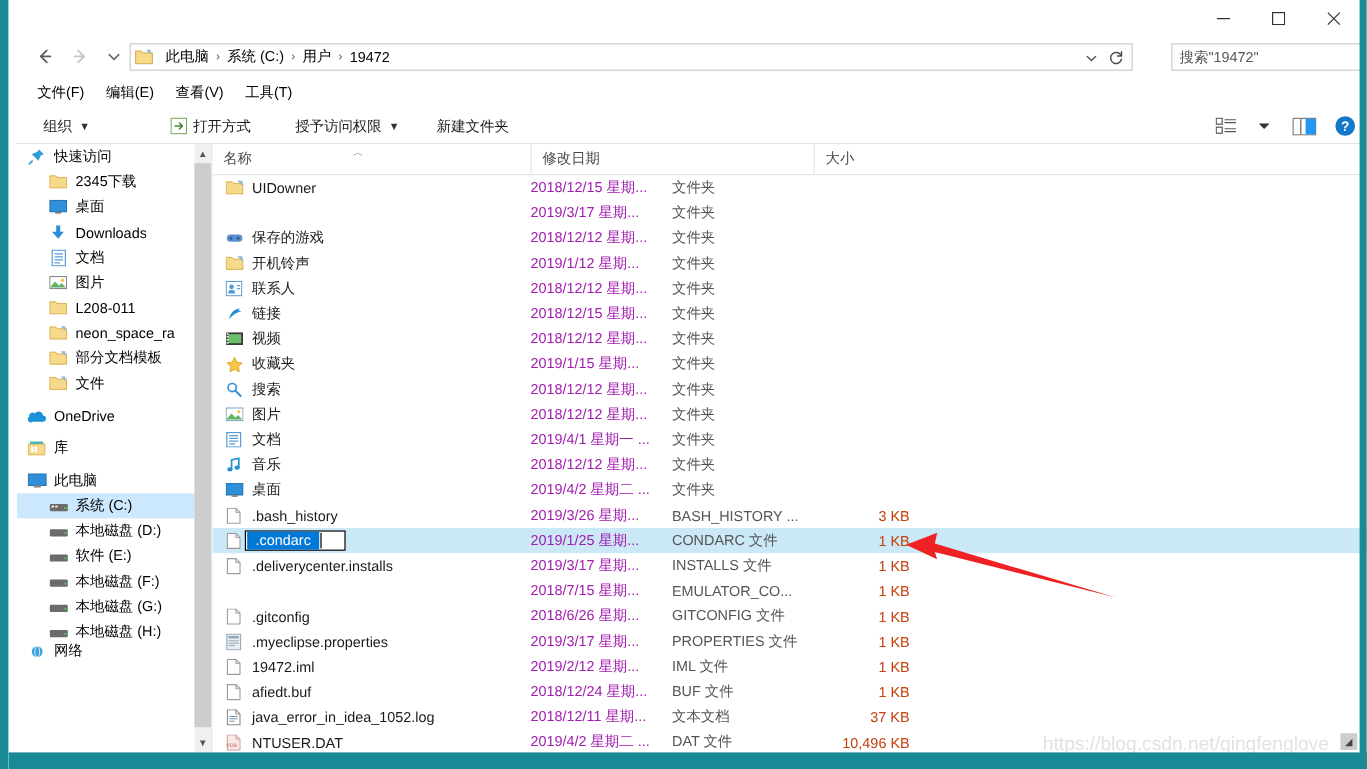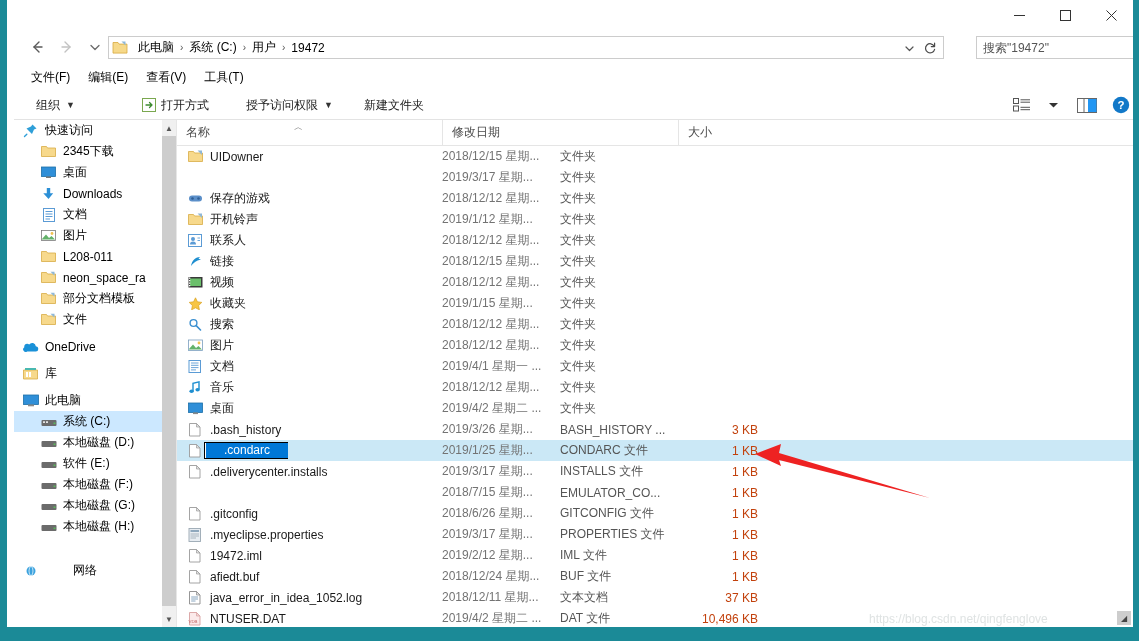--- a/index.html
+++ b/index.html
@@ -79,34 +79,34 @@
   .hdr{position:absolute;left:0;top:0;width:963px;height:26px;border-bottom:1px solid #e5e5e5;box-sizing:border-box;}
   .hcell{position:absolute;top:0;height:25px;display:flex;align-items:center;font-size:12px;color:#4a4a4a;padding-left:9px;box-sizing:border-box;border-left:1px solid #e5e5e5;}
   .hcell:first-child{border-left:0;}
   .sortmark{position:absolute;left:117px;top:1px;font-size:9px;color:#7a7a7a;}
 
   .rows{position:absolute;left:0;top:26px;width:963px;height:481px;}
   .row{position:absolute;left:0;width:963px;height:21px;display:flex;align-items:center;font-size:12px;color:#1a1a1a;}
   .row.sel{background:#cbe8f6;}
   .c-name{position:absolute;left:0;width:265px;display:flex;align-items:center;padding-left:9px;box-sizing:border-box;height:21px;}
   .r-ico{width:18px;height:16px;margin-right:6px;display:flex;align-items:center;justify-content:center;flex:0 0 18px;}
-  .c-date{position:absolute;left:265px;width:118px;color:#737373;height:21px;display:flex;align-items:center;}
+  .c-date{position:absolute;left:265px;width:118px;color:#a21caf;height:21px;display:flex;align-items:center;}
   .c-type{position:absolute;left:383px;width:118px;color:#555;height:21px;display:flex;align-items:center;}
   .c-size{position:absolute;left:501px;width:80px;color:#c2410c;height:21px;display:flex;align-items:center;justify-content:flex-end;}
 
   .rename{
     position:absolute;left:27px;top:2px;height:17px;width:84px;
     border:1px solid #000;background:#fff;display:flex;align-items:center;
     box-sizing:border-box;padding-left:1px;
   }
-  .rename .sel-text{background:#0078d7;color:#fff;font-size:12px;line-height:15px;padding:0 18px;}
+  .rename .sel-text{background:#0078d7;color:#fff;font-size:12px;line-height:15px;padding:0 7px;}
   .rename .caret-bar{width:1px;height:13px;background:#000;margin-left:1px;}
 
   .arrow-annot{position:absolute;left:748px;top:440px;width:175px;height:62px;pointer-events:none;}
-  .watermark{position:absolute;left:862px;top:612px;font-size:12px;color:#dfe3e3;white-space:nowrap;}
+  .watermark{position:absolute;left:862px;top:612px;font-size:16px;color:#dfe3e3;white-space:nowrap;}
   .corner-grip{position:absolute;right:8px;bottom:16px;width:14px;height:14px;background:#cdcdcd;display:flex;align-items:center;justify-content:center;color:#444;font-size:8px;}
 </style>
 </head>
 <body>
 
 <div class="window">
 
   <div class="titlebar">
     <div class="wbtns">
       <div class="wbtn">
@@ -438,21 +438,21 @@
       <div class="nav-item lvl1" style="top:396px;position:absolute;width:148px;">
         <span class="nav-ico">
           <svg width="16" height="12" viewBox="0 0 16 12">
               <rect x="0.5" y="4" width="15" height="6" rx="1" fill="#6b6b6b"></rect>
               <rect x="12.5" y="6.5" width="2" height="1.6" fill="#5ab85a"></rect>
             </svg>
         </span>
         <span class="nav-label">本地磁盘 (H:)</span>
       </div>
 
-      <div class="nav-item" style="top:440px;position:absolute;width:148px;gap:28px;">
+      <div class="nav-item" style="top:412px;position:absolute;width:148px;">
         <span class="nav-ico">
           <svg width="16" height="13" viewBox="0 0 16 13">
               <circle cx="8" cy="7" r="4.5" fill="#3ba2de"></circle>
               <ellipse cx="8" cy="7" rx="2" ry="4.5" fill="none" stroke="#fff" stroke-width="0.7"></ellipse>
             </svg>
         </span>
         <span class="nav-label">网络</span>
       </div>
     </div>
 

